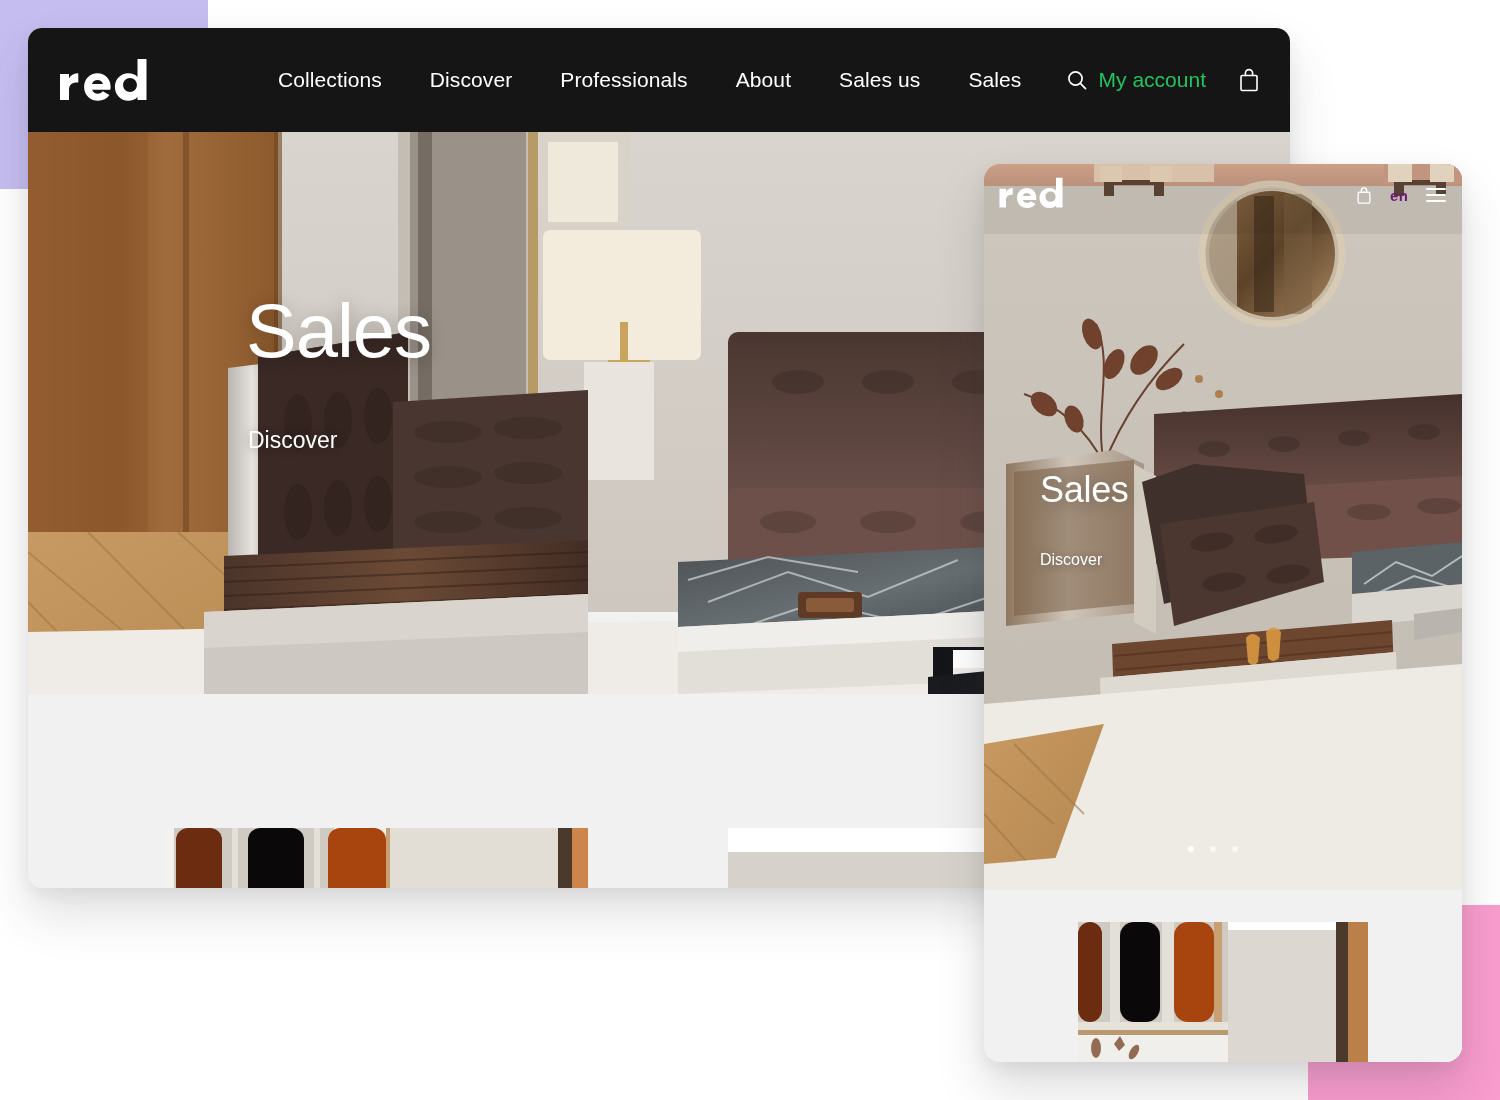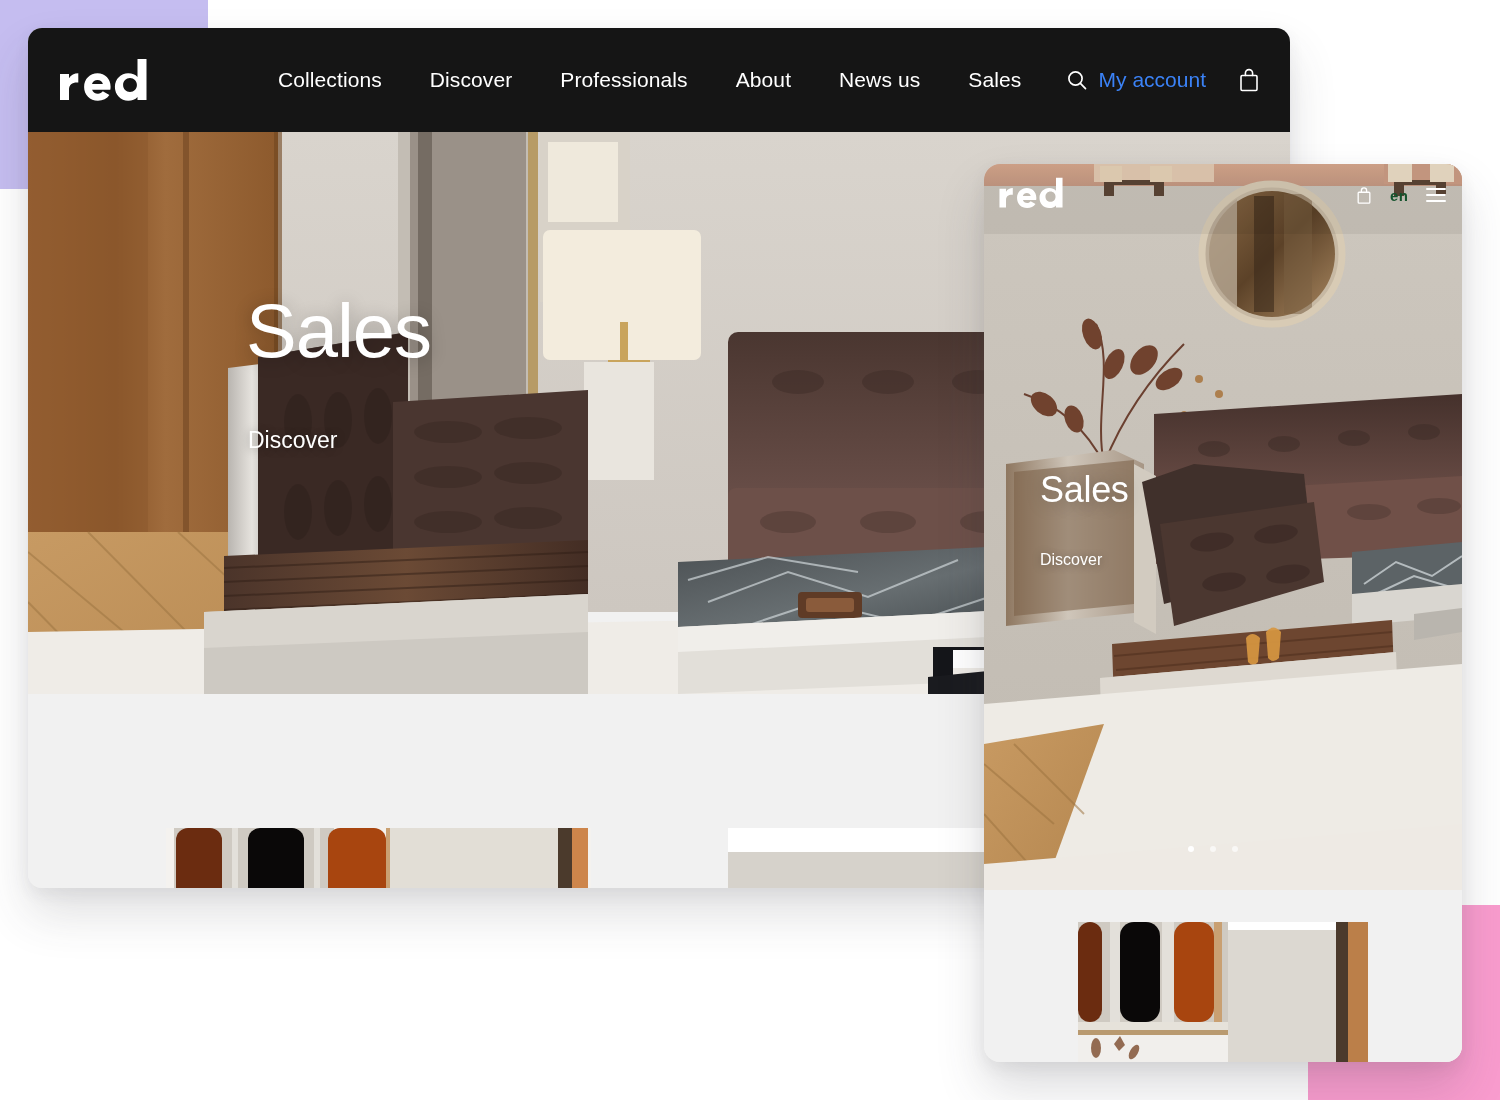--- a/index.html
+++ b/index.html
@@ -36,21 +36,21 @@
   .logo-wrap { margin-left: 30px; width: 100px; display:flex; align-items:center; }
   .logo-svg { display:block; }
   #desktop-menu { display: flex; align-items: center; gap: 48px; margin-left: 120px; }
   .nav-link {
     color: #fff; font-size: 21px; letter-spacing: .1px;
     font-family: "Liberation Sans", sans-serif; white-space: nowrap;
     cursor: pointer;
   }
   #desktop-search { margin-left: 44px; display:flex; align-items:center; cursor:pointer; }
   #desktop-right { margin-left: auto; margin-right: 30px; display: flex; align-items: center; gap: 32px; }
-  #my-account { color:#3b82f6; font-size: 21px; cursor:pointer; white-space: nowrap; }
+  #my-account { color:#22c55e; font-size: 21px; cursor:pointer; white-space: nowrap; }
 
   
   #desktop-hero {
     position: absolute; left: 0; top: 104px; width: 100%; height: 562px;
     overflow: hidden;
   }
   #desktop-hero-canvas { position:absolute; inset:0; }
   .hero-title {
     position:absolute; color:#fff; font-weight: 400;
     text-shadow: 0 2px 18px rgba(0,0,0,.28);
@@ -78,21 +78,21 @@
     box-shadow: 0 26px 48px rgba(60,60,70,.18), 0 6px 16px rgba(60,60,70,.08);
   }
   #mobile-hero { position:absolute; left:0; top:0; width:100%; height: 726px; overflow:hidden; }
   #mobile-hero-canvas { position:absolute; inset:0; }
   #mobile-nav {
     position:absolute; left:0; top:0; width:100%; height: 62px;
     display:flex; align-items:center; z-index: 4;
   }
   #mobile-logo-wrap { margin-left: 14px; width: 72px; }
   #mobile-right { margin-left:auto; margin-right: 16px; display:flex; align-items:center; gap: 18px; }
-  #mobile-lang { color:#14532d; font-size: 15px; font-weight: 600; letter-spacing:.2px; cursor:pointer;}
+  #mobile-lang { color:#701a75; font-size: 15px; font-weight: 600; letter-spacing:.2px; cursor:pointer;}
   #hamburger { width: 20px; display:flex; flex-direction:column; gap:4px; cursor:pointer; }
   #hamburger i { display:block; height: 2px; background:#fff; border-radius: 1px; }
   #mobile-hero-title { left: 56px; top: 305px; font-size: 36px; letter-spacing:-.3px; }
   #mobile-hero-cta {
     position:absolute; left: 56px; top: 387px; color:#fff; font-size: 16px;
     text-shadow: 0 1px 8px rgba(0,0,0,.35); cursor:pointer;
   }
   #mobile-dots { position:absolute; left: 204px; top: 682px; display:flex; gap: 16px; }
   .dot-s { width: 6px; height: 6px; border-radius:50%; background: rgba(255,255,255,.65); cursor:pointer; }
   .dot-s.active { background:#fff; }
@@ -118,21 +118,21 @@
             <path d="M79.5 3 h9 V44 h-9 v-3 c-2.2 2.5-5.3 3.7-9.3 3.7 -7.3 0-13.3-6-13.3-13.8 0-7.8 6-13.6 13.3-13.6 4 0 7.1 1.2 9.3 3.7 Z m-7.5 33 c3.9 0 6.9-2.9 6.9-7 0-4.1-3-7-6.9-7 -3.9 0-6.9 2.9-6.9 7 0 4.1 3 7 6.9 7 Z"></path>
           </g>
         </svg>
       </div>
 
       <nav id="desktop-menu">
         <span class="nav-link">Collections</span>
         <span class="nav-link">Discover</span>
         <span class="nav-link">Professionals</span>
         <span class="nav-link">About</span>
-        <span class="nav-link">News us</span>
+        <span class="nav-link">Sales us</span>
         <span class="nav-link">Sales</span>
       </nav>
 
       <div id="desktop-search">
         <svg width="24" height="24" viewBox="0 0 24 24" fill="none" stroke="#ffffff" stroke-width="1.7">
           <circle cx="10.5" cy="10.5" r="6.6"></circle>
             <line x1="15.4" y1="15.4" x2="20.5" y2="20.6" stroke-linecap="round"></line>
         </svg>
       </div>
 

